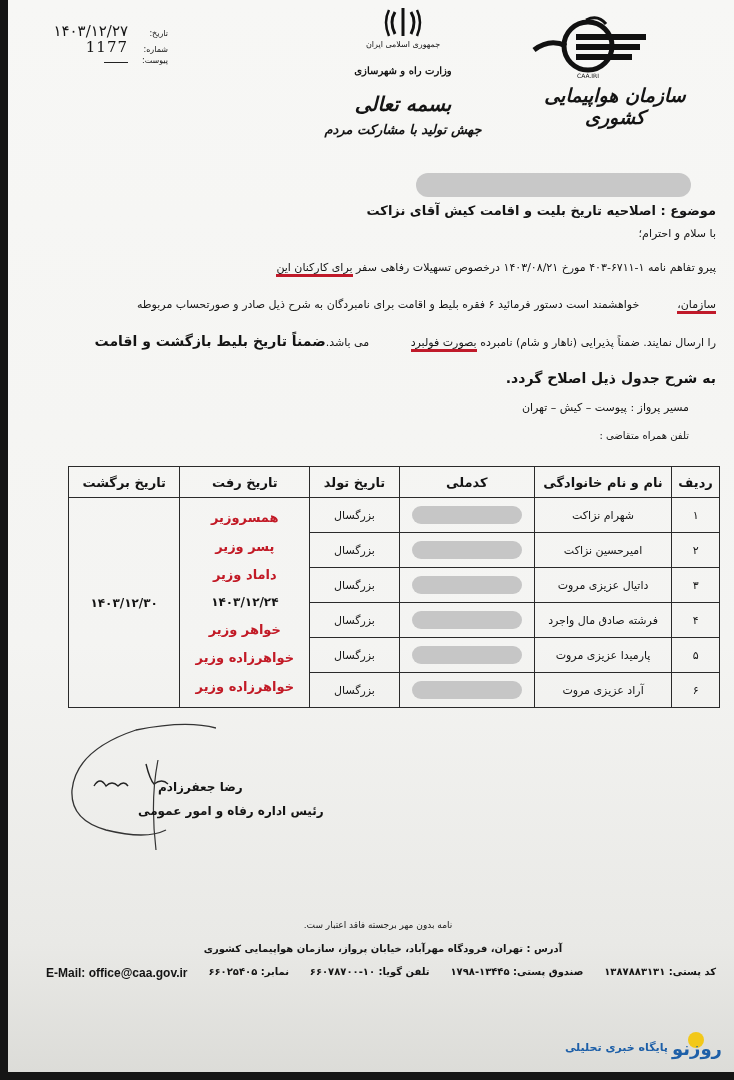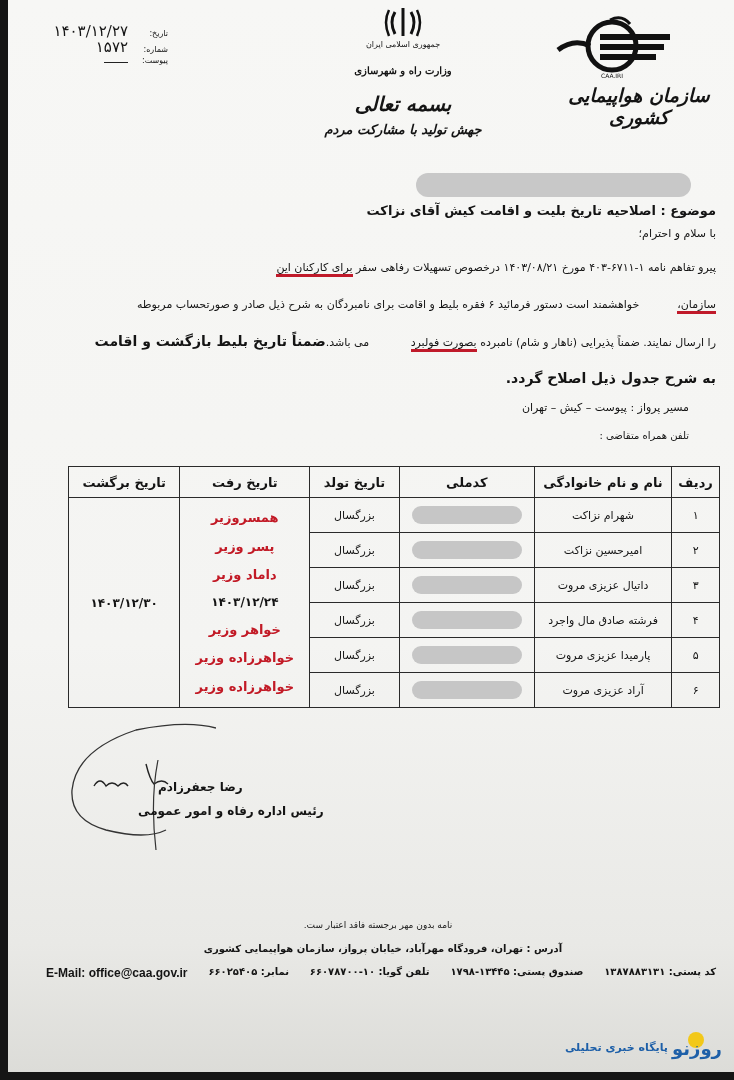--- a/index.html
+++ b/index.html
@@ -10,21 +10,21 @@
     }
     .page {
       position: absolute; left: 8px; top: 0; width: 726px; height: 1072px;
       background: linear-gradient(180deg, #f7f7f5 0%, #f4f4f2 60%, #e9e9e6 88%, #dcdcd8 100%);
       direction: rtl; color: #141414;
       overflow: hidden;
     }
     .bottom-bar { position: absolute; left: 0; top: 1072px; width: 734px; height: 8px; background: #151515; }
 
     
-    .caa-logo { position: absolute; right: 20px; top: 10px; width: 150px; height: 110px; }
+    .caa-logo { position: absolute; right: 44px; top: 10px; width: 150px; height: 110px; }
     .caa-emblem { position: absolute; right: 40px; top: 0; width: 120px; height: 70px; }
     .caa-name {
       position: absolute; right: 0; top: 74px; width: 150px; text-align: center;
       font-family: "DejaVu Serif", serif; font-size: 19px; font-weight: bold; font-style: italic;
     }
     .ministry-block { position: absolute; left: 305px; top: 4px; width: 180px; height: 145px; text-align: center; }
     .iran-emblem { width: 40px; height: 34px; margin: 2px auto 0; display: block; }
     .ministry-line1 { font-size: 8px; font-family: "DejaVu Serif", serif; margin-top: 0; }
     .ministry-line2 { font-size: 10px; font-family: "DejaVu Serif", serif; font-weight: bold; margin-top: 16px; }
     .ministry-calligraphy { font-size: 20px; font-family: "DejaVu Serif", serif; font-style: italic; font-weight: bold; margin-top: 16px; }
@@ -129,21 +129,21 @@
     <div class="ministry-slogan">جهش تولید با مشارکت مردم</div>
   </div>
 
   <div class="meta-block">
     <div class="meta-row">
       <span class="meta-label">تاریخ:</span>
       <span class="meta-value">۱۴۰۳/۱۲/۲۷</span>
     </div>
     <div class="meta-row">
       <span class="meta-label">شماره:</span>
-      <span class="meta-value">۱۵۷۲</span>
+      <span class="meta-value">1177</span>
     </div>
     <div class="meta-row">
       <span class="meta-label">پیوست:</span>
       <span class="meta-dash"></span>
     </div>
   </div>
 
   <div class="redact-bar"></div>
   <div class="subject">موضوع : اصلاحیه تاریخ بلیت و اقامت کیش آقای نزاکت</div>
   <div class="greeting">با سلام و احترام؛</div>

